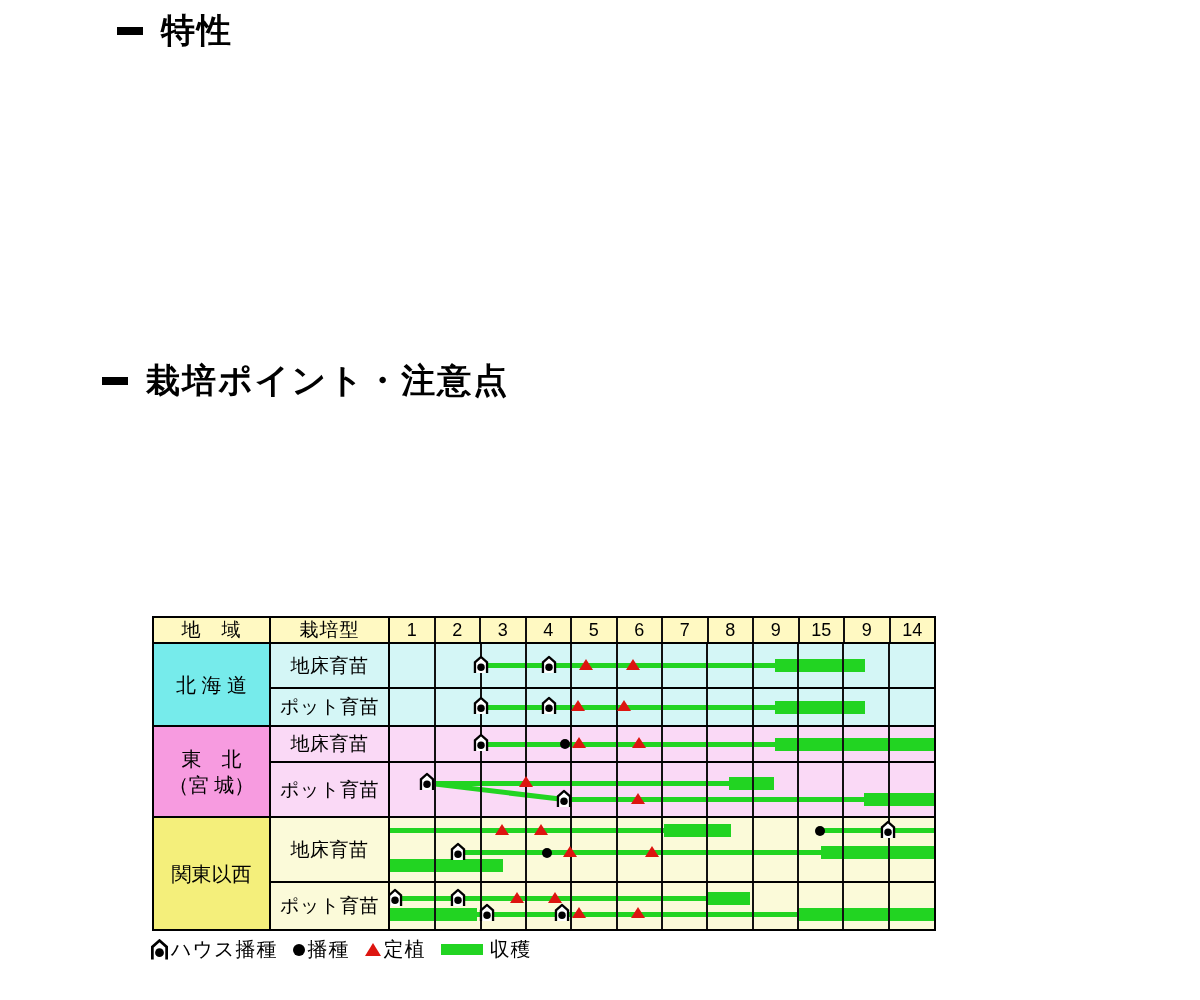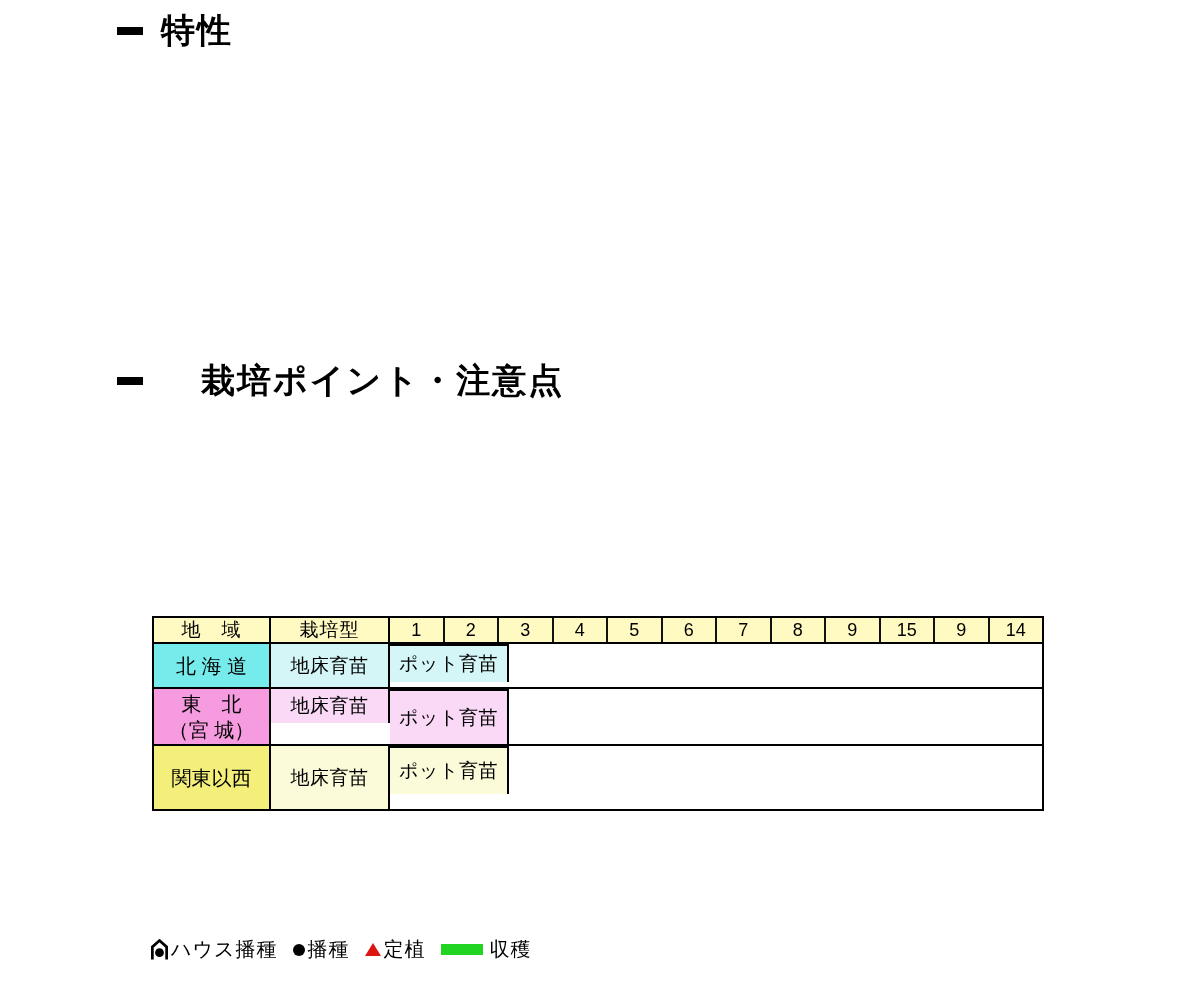--- a/index.html
+++ b/index.html
@@ -5,46 +5,46 @@
   html,body{margin:0;padding:0;background:#ffffff;}
   .page{position:relative;width:1200px;height:1000px;background:#ffffff;overflow:hidden;
         font-family:"Liberation Sans","DejaVu Sans",sans-serif;color:#000;}
 
   
   .heading{position:absolute;display:flex;align-items:center;
            font-family:"Liberation Serif","DejaVu Serif",serif;font-weight:700;
            font-size:34px;letter-spacing:2px;white-space:nowrap;}
   .heading .dash{display:inline-block;width:26px;height:8px;background:#000;margin-right:18px;flex:0 0 auto;}
   #heading-1{top:8px;left:117px;}
-  #heading-2{top:358px;left:117px;gap:40px;}
+  #heading-2{top:358px;left:102px;}
   #heading-3{top:543px;left:117px;}
 
   
   .bullets{position:absolute;font-size:14px;letter-spacing:1px;}
   .bullets .bullet{height:35px;line-height:35px;white-space:nowrap;}
   #list-1{top:68px;left:152px;}
   #list-2{top:430px;left:152px;}
 
   
-  #schedule{position:absolute;top:616px;left:152px;width:892px;border:2.5px solid #000;
+  #schedule{position:absolute;top:616px;left:152px;width:784px;border:2.5px solid #000;
             box-sizing:border-box;background:#fff;}
   .sched-row{display:flex;align-items:stretch;}
   .sched-row + .sched-row{border-top:2px solid #000;}
   .block{display:flex;}
   .block + .block, .sched-header + .block{border-top:2.5px solid #000;}
   .cell{box-sizing:border-box;display:flex;align-items:center;justify-content:center;}
   .region-col{width:117px;flex:0 0 117px;border-right:2.5px solid #000;}
   .type-col{width:119px;flex:0 0 119px;border-right:2.5px solid #000;}
   .sched-header{height:24px;}
   .sched-header .cell{font-size:19px;letter-spacing:1px;}
   .head-months{flex:1;display:flex;}
   .mcell{flex:1;display:flex;align-items:center;justify-content:center;font-size:18px;box-sizing:border-box;}
   .mcell + .mcell{border-left:2px solid #111;}
   .region{flex-direction:column;font-size:20px;line-height:26px;text-align:center;}
-  .block-rows{flex:1;display:flex;flex-direction:row;}
+  .block-rows{flex:1;display:flex;flex-direction:column;}
   .type{font-size:19px;letter-spacing:0.5px;}
   .chart{flex:1;position:relative;overflow:hidden;}
   .gline{position:absolute;top:0;bottom:0;width:2px;background:#111;z-index:2;}
   .seg{position:absolute;z-index:1;}
   .seg.thin{height:5px;}
   .seg.thick{height:13px;}
   .tri{position:absolute;width:0;height:0;border-left:7px solid transparent;border-right:7px solid transparent;
        z-index:3;transform:translate(-50%,-100%);}
   .dot{position:absolute;width:10px;height:10px;border-radius:50%;background:#000;z-index:3;
        transform:translate(-50%,-50%);}

